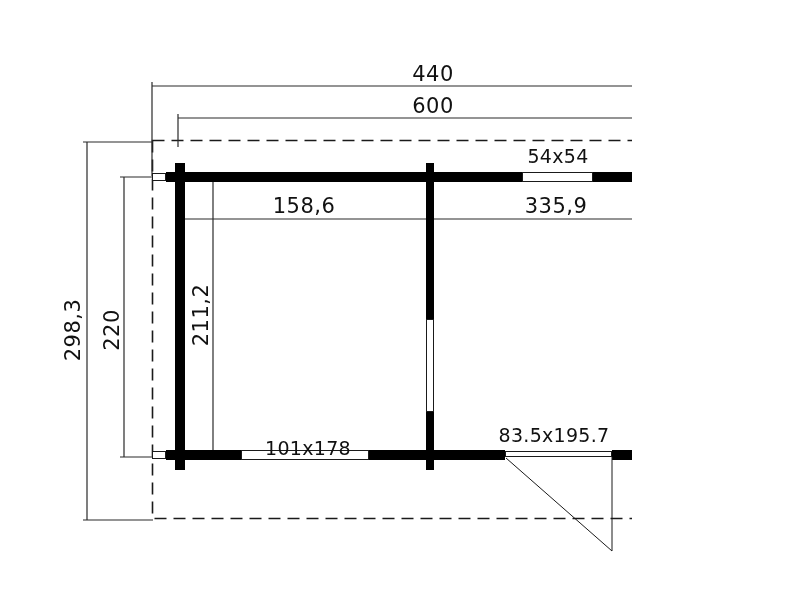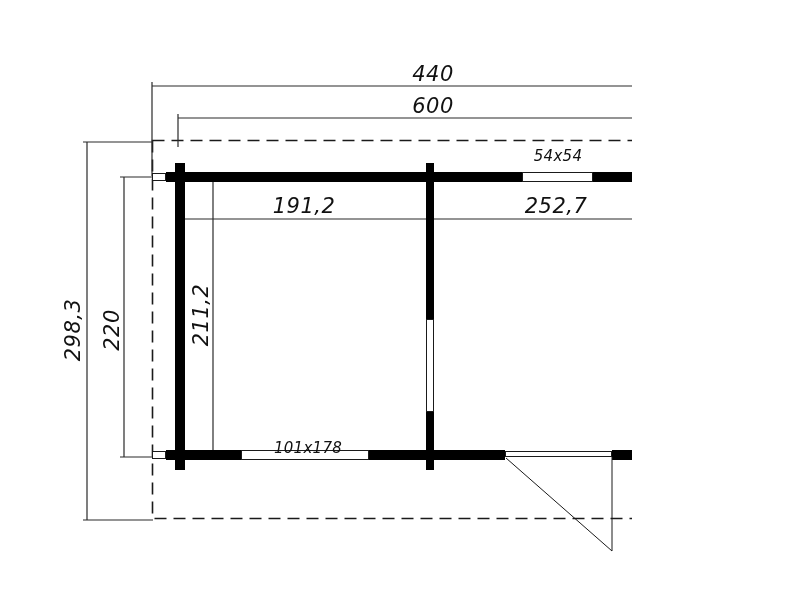--- a/index.html
+++ b/index.html
@@ -3,32 +3,31 @@
 <meta charset="utf-8">
 <style>
   html, body { margin: 0; padding: 0; background: #ffffff; }
   #canvas {
     position: relative;
     width: 632px;
     height: 600px;
     background: #ffffff;
     font-family: "DejaVu Sans", "Liberation Sans", sans-serif;
     overflow: hidden;
-    font-style: italic;
   }
   #plan-svg { position: absolute; left: 0; top: 0; }
   .dim-label {
     position: absolute;
     transform: translate(-50%, -50%);
     color: #111111;
     font-size: 21px;
     white-space: nowrap;
     letter-spacing: 0.5px;
   }
-  .dim-label.small { font-size: 15px; letter-spacing: 0.3px; }
+  .dim-label.small { font-size: 19px; letter-spacing: 0.3px; }
   .dim-label.vertical { transform: translate(-50%, -50%) rotate(-90deg); }
 </style>
 </head>
 <body>
 
 <div id="canvas">
 
   <svg id="plan-svg" width="800" height="600" viewBox="0 0 800 600" fill="none" stroke="none">
 
     <rect x="152.5" y="140.5" width="559" height="378" fill="none" stroke="#1a1a1a" stroke-width="1.6" stroke-dasharray="12 7"></rect>
@@ -80,26 +79,27 @@
 
     <path d="M612,457 L612,551 M506,458 L612,551" stroke="#1a1a1a" stroke-width="1"></path>
   </svg>
 
   <div class="dim-label" style="left:433px; top:74px;">440</div>
 
   <div class="dim-label" style="left:433px; top:106px;">600</div>
 
   <div class="dim-label small" style="left:558px; top:156px;">54x54</div>
 
-  <div class="dim-label" style="left:304px; top:206px;">191,2</div>
+  <div class="dim-label" style="left:304px; top:206px;">158,6</div>
 
-  <div class="dim-label" style="left:556px; top:206px;">252,7</div>
+  <div class="dim-label" style="left:556px; top:206px;">335,9</div>
 
   <div class="dim-label vertical" style="left:73px; top:330px;">298,3</div>
 
   <div class="dim-label vertical" style="left:112px; top:330px;">220</div>
 
   <div class="dim-label vertical" style="left:201px; top:315px;">211,2</div>
 
   <div class="dim-label small" style="left:308px; top:448px;">101x178</div>
 
+  <div class="dim-label small" style="left:554px; top:435px;">83.5x195.7</div>
 
 </div>
 
 </body></html>

